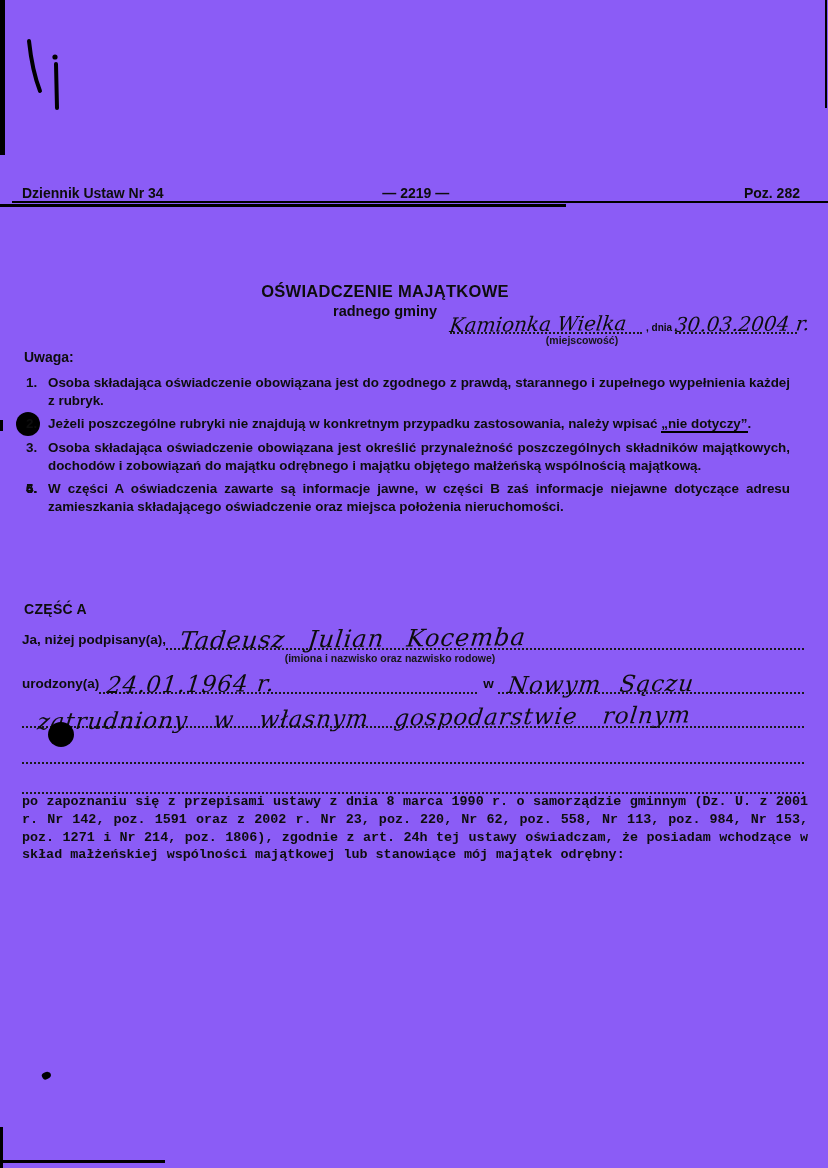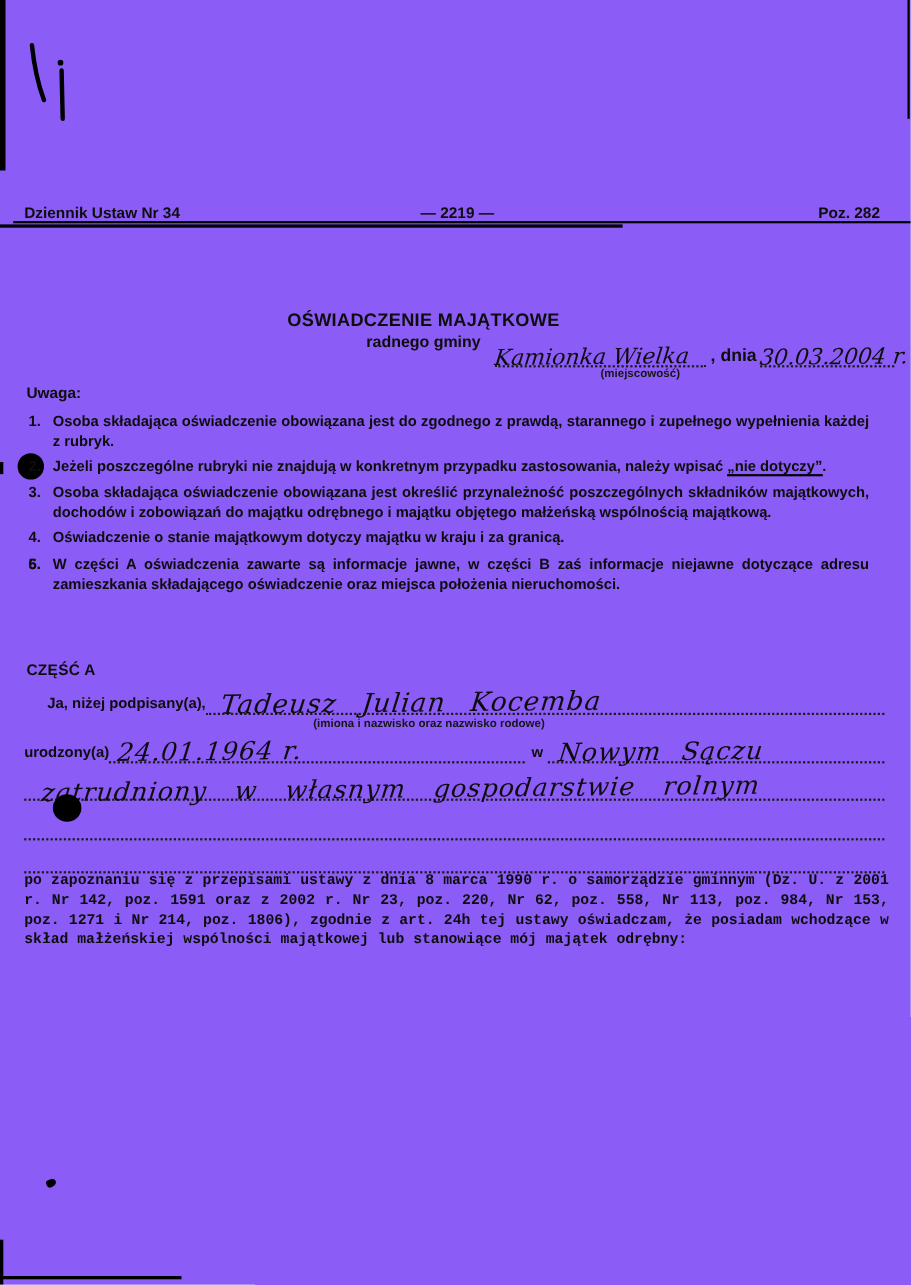--- a/index.html
+++ b/index.html
@@ -30,39 +30,39 @@
   .title-sub{font-size:14.5px;font-weight:bold;margin-top:2px;}
   
   .hw{font-family:"DejaVu Serif",serif;font-style:italic;color:#0d0d0d;
       white-space:nowrap;display:inline-block;transform:skewX(-7deg) rotate(-.6deg);}
   
   .dateline{position:absolute;top:304px;left:450px;display:flex;align-items:flex-end;}
   .date-seg{position:relative;border-bottom:2px dotted #1a1a1a;height:28px;}
   .seg-place{width:192px;}
   .seg-date{width:122px;}
   .dateline .hw{position:absolute;bottom:-4px;font-size:20px;}
-  .dnia{font-size:16px;font-weight:bold;padding:0 3px 1px 4px;white-space:nowrap;}
+  .dnia{font-size:10px;font-weight:bold;padding:0 3px 1px 4px;white-space:nowrap;}
   .cap{font-size:10.5px;font-weight:bold;color:#161616;}
   .cap-place{position:absolute;top:334px;left:482px;width:200px;text-align:center;}
   
   .uwaga-h{position:absolute;top:349px;left:24px;font-size:14px;font-weight:bold;}
   .ulist{position:absolute;top:374px;left:26px;width:764px;font-size:13.4px;
          font-weight:bold;line-height:1.32;text-align:justify;}
   .uitem{position:relative;padding-left:22px;margin-bottom:6px;}
   .unum{position:absolute;left:0;top:0;}
   .u-underline{border-bottom:2px solid #000;}
   .punch{position:absolute;background:#000;border-radius:50%;}
   .punch-item{left:-10px;top:-3px;width:24px;height:24px;}
   
   .parta-h{position:absolute;top:601px;left:24px;font-size:14px;font-weight:bold;letter-spacing:.3px;}
   .fline{position:absolute;left:22px;right:24px;display:flex;align-items:flex-end;}
   .flabel{font-size:13.5px;font-weight:bold;white-space:nowrap;padding-bottom:3px;}
   .fdots{flex:1;position:relative;border-bottom:2px dotted #1a1a1a;height:28px;}
   .fdots .hw{position:absolute;bottom:-5px;}
-  .row-name{top:620px;margin-left:21px;}
+  .row-name{top:620px;}
   .hw-name{left:14px;font-size:24px;letter-spacing:1px;word-spacing:14px;}
   .cap-name{position:absolute;top:652px;left:175px;width:430px;text-align:center;}
   .row-born{top:664px;}
   .seg-bdate{flex:0 0 378px;}
   .lbl-w{padding:0 4px 3px 6px;}
   .hw-bdate{left:8px;font-size:23px;letter-spacing:1px;}
   .hw-bplace{left:10px;font-size:23px;letter-spacing:1px;word-spacing:10px;}
   .row-emp{top:698px;}
   .hw-emp{left:16px;font-size:23px;letter-spacing:1px;word-spacing:17px;}
   .row-blank1{top:734px;}
@@ -120,21 +120,21 @@
       <span class="unum">1.</span><span>Osoba składająca oświadczenie obowiązana jest do zgodnego z prawdą, starannego i zupełnego wypełnienia każdej z rubryk.</span>
     </div>
     <div class="uitem">
       <span class="punch punch-item"></span>
       <span class="unum">2.</span><span>Jeżeli poszczególne rubryki nie znajdują w konkretnym przypadku zastosowania, należy wpisać </span><span class="u-underline">„nie dotyczy”</span><span>.</span>
     </div>
     <div class="uitem">
       <span class="unum">3.</span><span>Osoba składająca oświadczenie obowiązana jest określić przynależność poszczególnych składników majątkowych, dochodów i zobowiązań do majątku odrębnego i majątku objętego małżeńską wspólnością majątkową.</span>
     </div>
     <div class="uitem">
-      <span class="unum">4.</span><span>Oświadczenie o stanie majątkowym dotyczy majątku w kraju i za granicą.</span>
+      <span class="unum">4.</span>
     </div>
     <div class="uitem">
       <span class="unum">5.</span>
     </div>
     <div class="uitem">
       <span class="unum">6.</span><span>W części A oświadczenia zawarte są informacje jawne, w części B zaś informacje niejawne dotyczące adresu zamieszkania składającego oświadczenie oraz miejsca położenia nieruchomości.</span>
     </div>
   </div>
 
   <div class="parta-h">CZĘŚĆ A</div>

